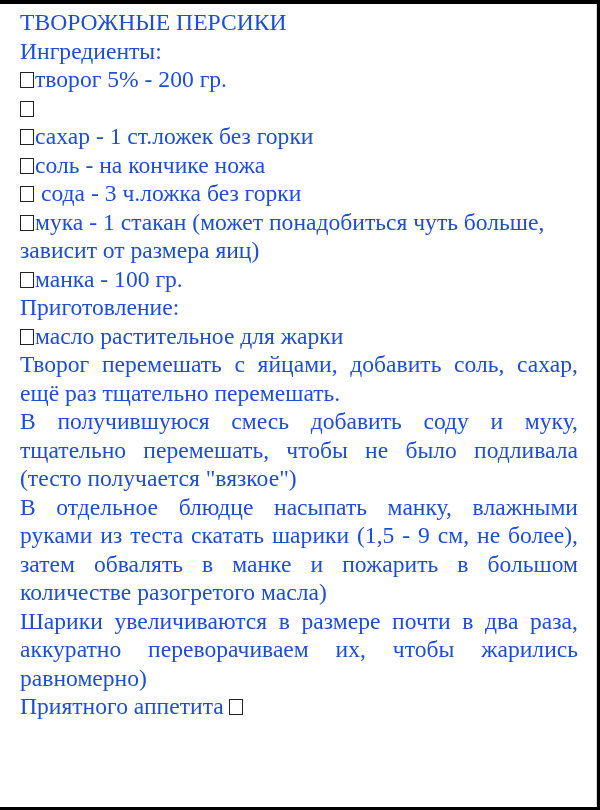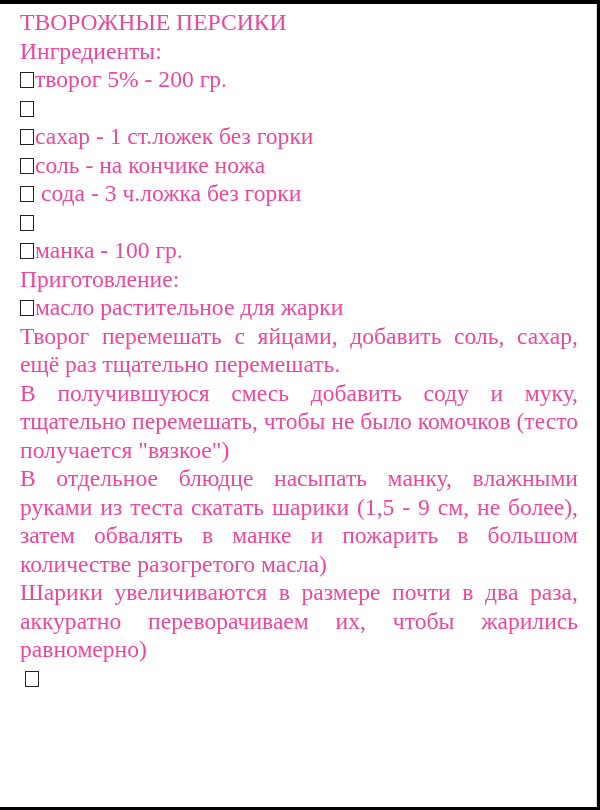--- a/index.html
+++ b/index.html
@@ -8,21 +8,21 @@
     background: #000;
     font-family: "Liberation Serif", serif;
   }
   .page {
     position: absolute; left: 0; top: 4px;
     width: 597px; height: 803px;
     background: #ffffff;
     border-right: 1px solid #d8d8d8;
     box-sizing: border-box;
     padding: 4px 18px 0 20px;
-    color: #ec4899;
+    color: #1d4ed8;
   }
   .line, .para {
     font-size: 23.6px;
     line-height: 28.5px;
     margin: 0;
     white-space: normal;
   }
   .para { text-align: justify; }
   .box {
     display: inline-block;
@@ -40,25 +40,25 @@
 
 <div class="page">
   <p class="line">ТВОРОЖНЫЕ ПЕРСИКИ</p>
   <p class="line">Ингредиенты:</p>
 
   <p class="line"><span class="box"></span><span>творог 5% - 200 гр.</span></p>
   <p class="line"><span class="box"></span></p>
   <p class="line"><span class="box"></span><span>сахар - 1 ст.ложек без горки</span></p>
   <p class="line"><span class="box"></span><span>соль - на кончике ножа</span></p>
   <p class="line"><span class="box spaced"></span><span>сода - 3 ч.ложка без горки</span></p>
-  <p class="line"><span class="box"></span></p>
+  <p class="line"><span class="box"></span><span>мука - 1 стакан (может понадобиться чуть больше, зависит от размера яиц)</span></p>
   <p class="line"><span class="box"></span><span>манка - 100 гр.</span></p>
   <p class="line">Приготовление:</p>
 
   <p class="line"><span class="box"></span><span>масло растительное для жарки</span></p>
 
   <p class="para">Творог перемешать с яйцами, добавить соль, сахар, ещё раз тщательно перемешать.</p>
-  <p class="para">В получившуюся смесь добавить соду и муку, тщательно перемешать, чтобы не было комочков (тесто получается "вязкое")</p>
+  <p class="para">В получившуюся смесь добавить соду и муку, тщательно перемешать, чтобы не было подливала (тесто получается "вязкое")</p>
   <p class="para">В отдельное блюдце насыпать манку, влажными руками из теста скатать шарики (1,5 - 9 см, не более), затем обвалять в манке и пожарить в большом количестве разогретого масла)</p>
   <p class="para">Шарики увеличиваются в размере почти в два раза, аккуратно переворачиваем их, чтобы жарились равномерно)</p>
 
-  <p class="line"><span class="box trail"></span></p>
+  <p class="line"><span>Приятного аппетита</span><span class="box trail"></span></p>
 </div>
 
 </body></html>

